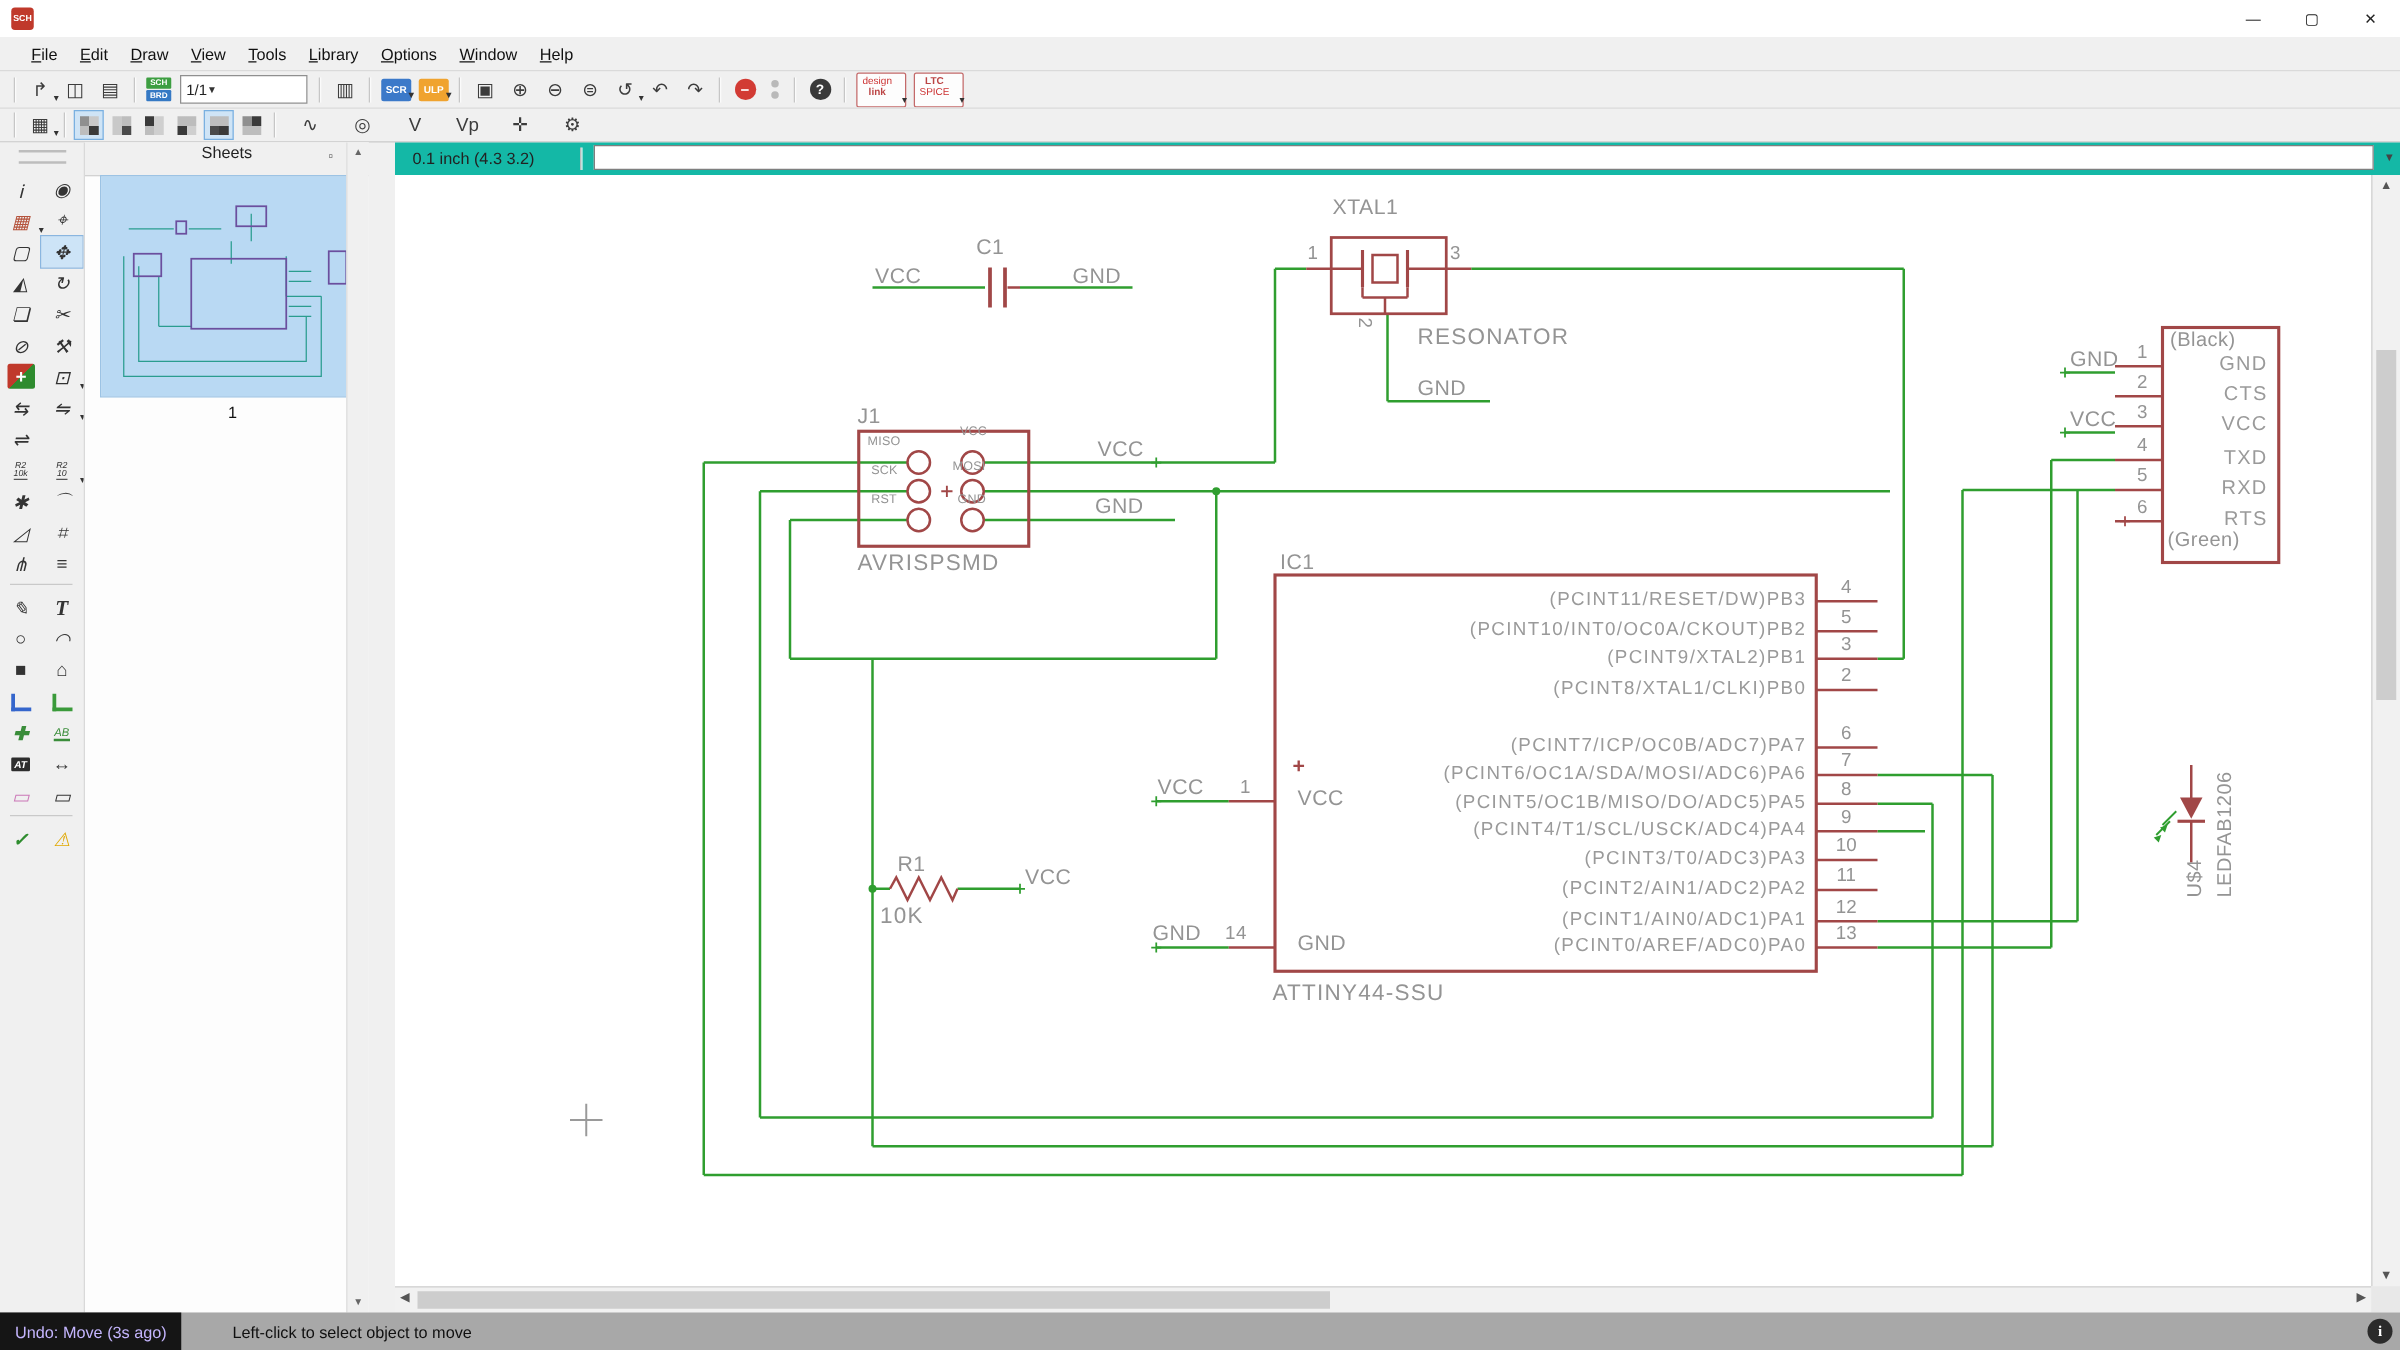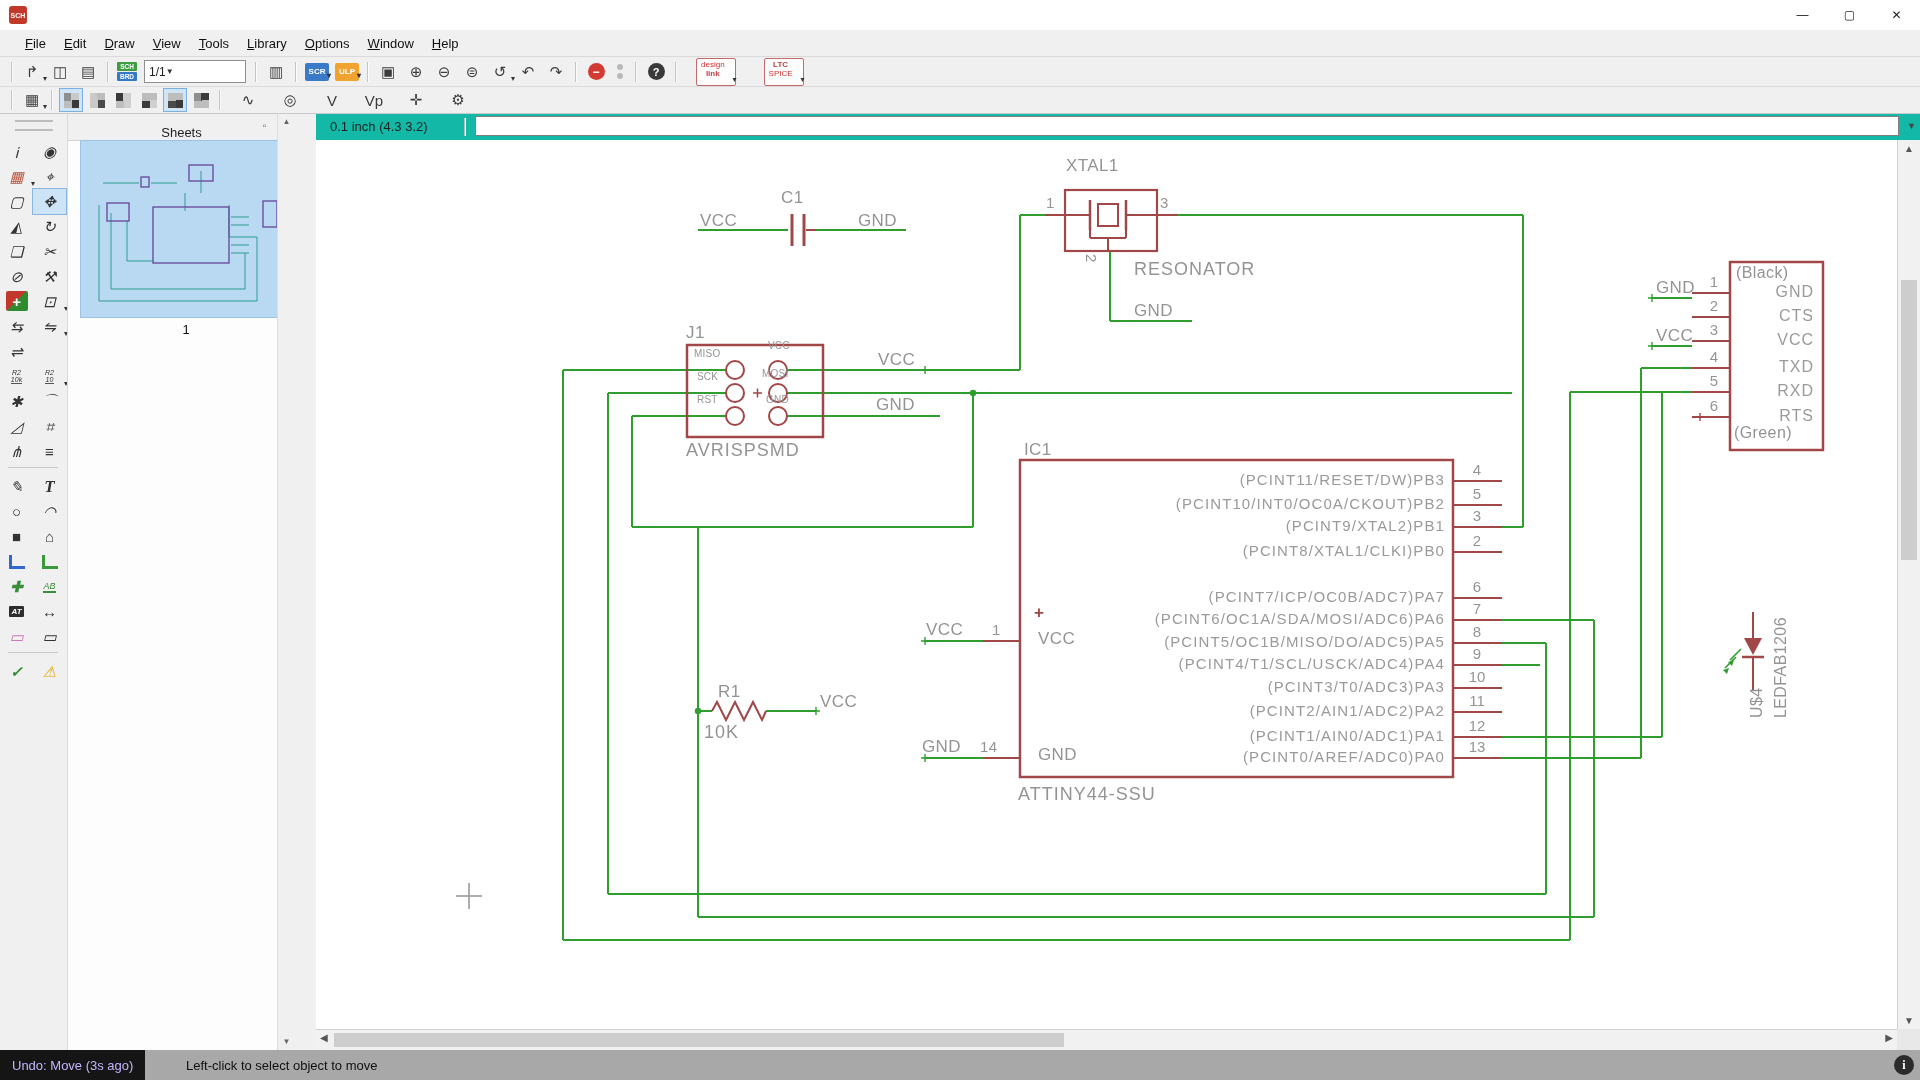--- a/index.html
+++ b/index.html
@@ -31,21 +31,21 @@
   .combo{height:21px;background:#fff;border:1px solid #8f8f8f;display:flex;align-items:center;font-size:12px;padding:0 4px;position:relative}
   #sheetcombo{width:92px;margin:0 4px;justify-content:flex-start}
   .combo .car{font-size:8px;color:#333}
   .badge{width:24px;height:18px;border-radius:2px;color:#fff;font-size:8px;font-weight:bold;display:flex;align-items:center;justify-content:center;margin:0 3px;position:relative}
   .bscr{background:#3b79c9}.bulp{background:#f0a32f}
   .stop{width:17px;height:17px;border-radius:50%;background:#d23b34;color:#fff;font-size:12px;font-weight:bold;display:flex;align-items:center;justify-content:center}
   .traffic{width:8px;height:20px;position:relative;margin:0 6px}
   .traffic::before,.traffic::after{content:"";position:absolute;left:1px;width:6px;height:6px;border-radius:50%;background:#b9b9b9}
   .traffic::before{top:2px}.traffic::after{top:11px}
   .helpc{width:17px;height:17px;border-radius:50%;background:#3a3a3a;color:#fff;font-size:11px;font-weight:bold;display:flex;align-items:center;justify-content:center}
-  .lbtn{height:24px;border:1px solid #c46a6a;border-radius:2px;background:#fdfdfd;margin:0 14px;padding:1px 10px 1px 4px;font-size:8px;line-height:9px;color:#c33;text-align:center;position:relative}
+  .lbtn{height:24px;border:1px solid #c46a6a;border-radius:2px;background:#fdfdfd;margin:0 3px;padding:1px 10px 1px 4px;font-size:8px;line-height:9px;color:#c33;text-align:center;position:relative}
   .lbtn .l2{color:#b44;font-weight:bold}
   .lp{width:22px;height:22px;display:flex;align-items:center;justify-content:center;margin:0 1px;border:1px solid transparent}
   .lp.sel{background:#cfe4f6;border:1px solid #7ab0e0}
   .lp i{display:block;width:15px;height:15px}
   .lpa{background:conic-gradient(#c9c9c9 25%,#3a3a3a 0 50%,#bdbdbd 0 75%,#8f8f8f 0)}
   .lpb{background:conic-gradient(#bdbdbd 25%,#4a4a4a 0 50%,#c9c9c9 0 75%,#c9c9c9 0)}
   .lpc{background:conic-gradient(#cfcfcf 25%,#cfcfcf 0 50%,#bdbdbd 0 75%,#3a3a3a 0)}
   .lpd{background:conic-gradient(#bdbdbd 25%,#cfcfcf 0 50%,#3a3a3a 0 75%,#bdbdbd 0)}
   .lpe{background:conic-gradient(#bdbdbd 25%,#3a3a3a 0 50%,#4a4a4a 0 75%,#bdbdbd 0)}
   .lpf{background:conic-gradient(#3a3a3a 25%,#bdbdbd 0 50%,#bdbdbd 0 75%,#8f8f8f 0)}
@@ -66,21 +66,21 @@
   .pt.warn{color:#e0a800}
   .pt.fpink{color:#cc7ab8}
   .pt.net i,.pt.bus i{display:block;width:13px;height:11px;border-left:3px solid #3566cc;border-bottom:3px solid #3566cc}
   .pt.bus i{border-color:#3a9a3a}
   .pt.addpart{background:linear-gradient(135deg,#c0392b 50%,#2e8b2e 50%);color:#fff;font-weight:bold;width:22px;height:20px;margin:2px auto;border-radius:2px}
   .pt.lay{color:#b5533c}
   .psep{grid-column:1/-1;height:6px;border-top:1px solid #c9c9c9;margin:3px 8px 0 8px}
 
   
   #sheets{position:absolute;left:67px;top:114px;width:227px;height:936px;background:#fdfdfd;border-left:1px solid #d9d9d9}
-  #sheets-header{height:26px;background:#f0f0f0;border-bottom:1px solid #d2d2d2;position:relative;display:flex;align-items:flex-end;justify-content:center;font-size:13px;color:#222}
+  #sheets-header{height:26px;background:#f0f0f0;border-bottom:1px solid #d2d2d2;position:relative;display:flex;align-items:flex-start;justify-content:center;font-size:13px;color:#222}
   #sheets-header .hbtns{position:absolute;right:4px;top:4px;display:flex;gap:4px}
   #sheets-header .hb{width:15px;height:15px;font-size:10px;color:#444;display:flex;align-items:center;justify-content:center}
   #thumb{position:absolute;left:13px;top:27px;width:210px;height:176px;background:#b9d9f3;outline:1px solid #9cc3e4}
   #sheetnum{position:absolute;left:0;top:208px;width:210px;text-align:center;font-size:13px;color:#111;margin-left:13px}
   #sheets-scroll{position:absolute;right:0;top:0;width:17px;height:936px;background:#f0f0f0;border-left:1px solid #ddd}
   #sheets-scroll .sa{position:absolute;left:0;width:17px;height:16px;font-size:8px;color:#666;text-align:center;line-height:16px}
 
   
   #cmdrow{position:absolute;left:316px;top:114px;width:1604px;height:26px;background:#14b8a6;border-bottom:1px solid #c9c9c9}
   #coords{position:absolute;left:14px;top:5px;font-size:13px;color:#222}

